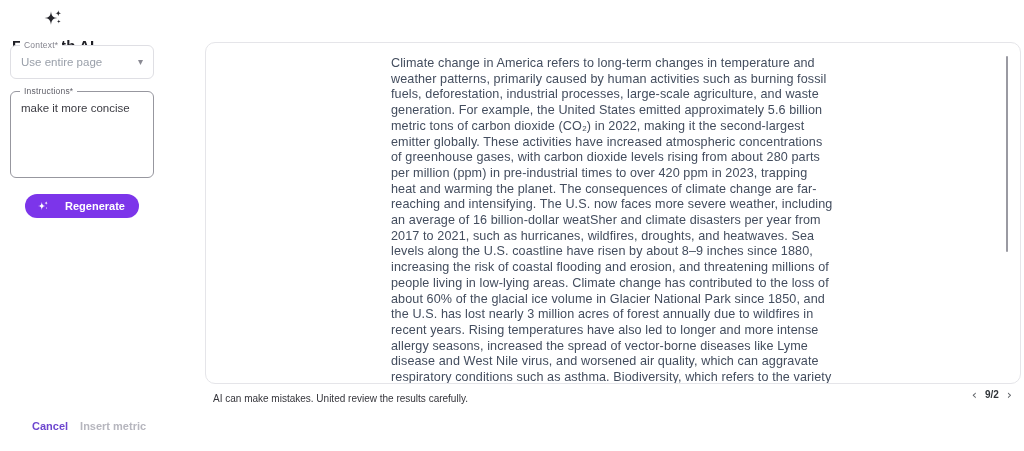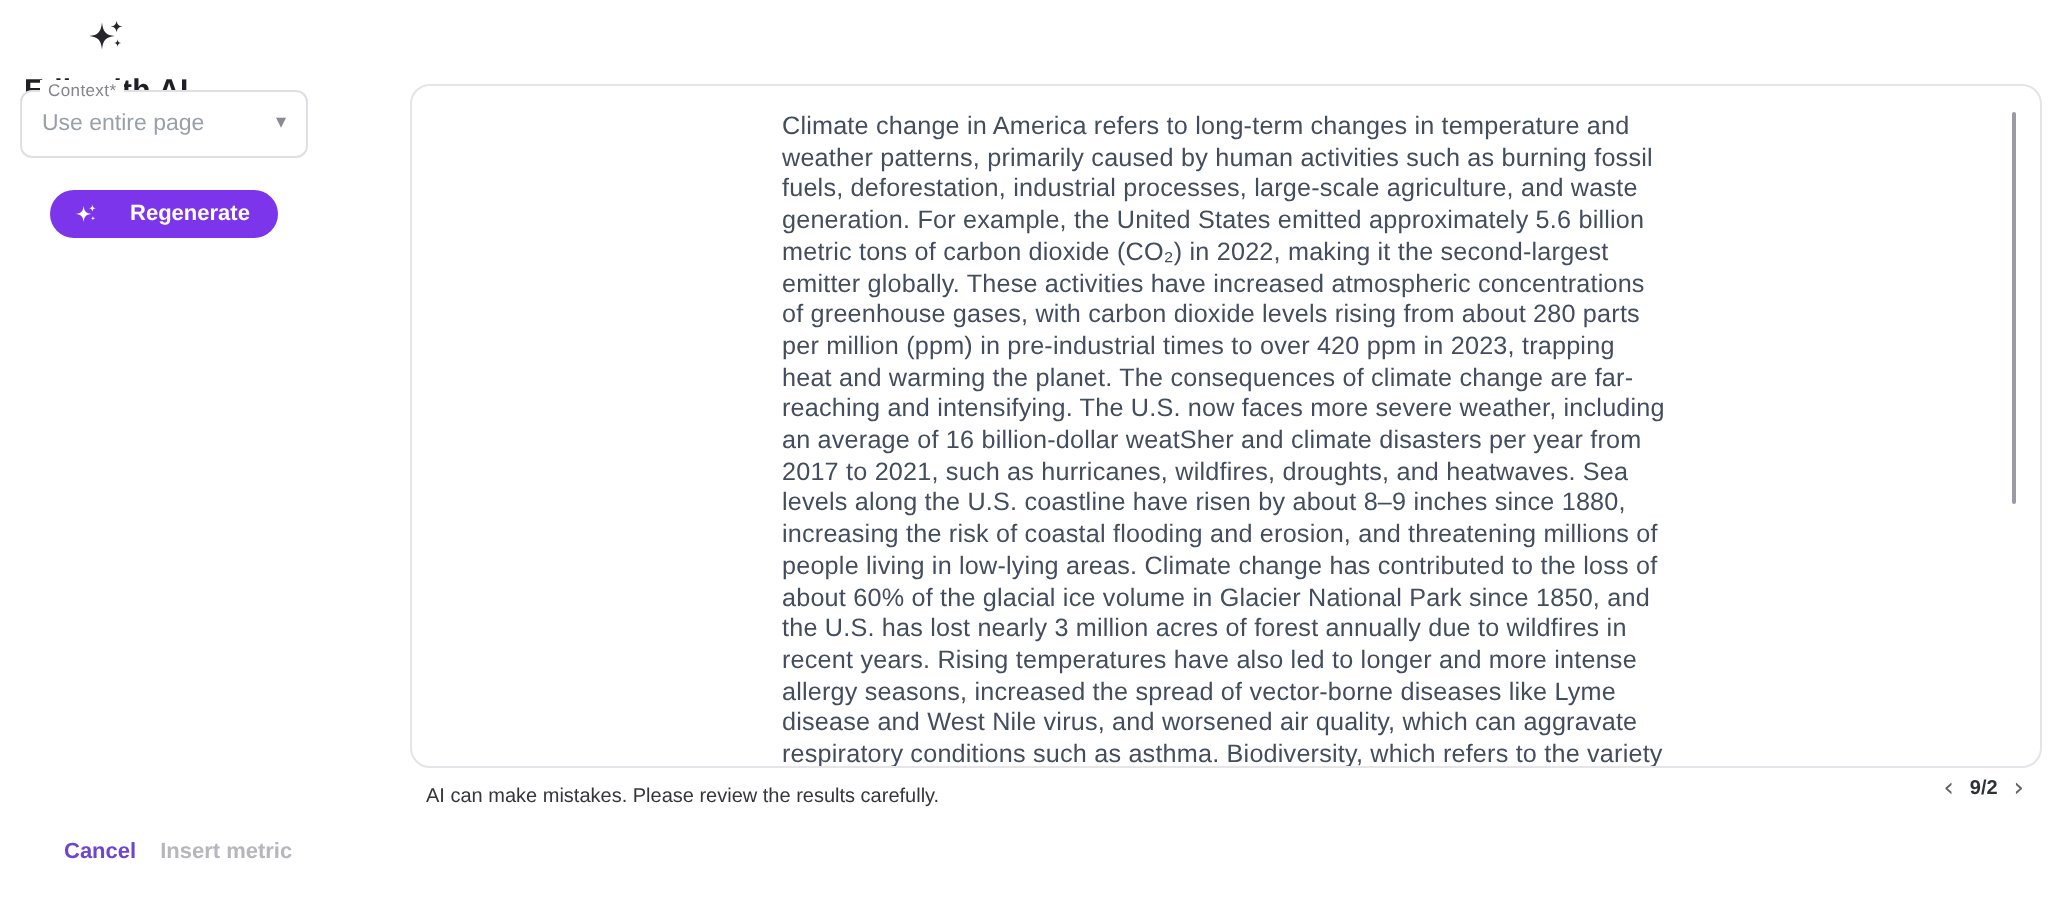--- a/index.html
+++ b/index.html
@@ -71,39 +71,43 @@
 </div>
 
 <div class="sidebar">
 
   <div class="field field-context">
     <span class="flabel">Context*</span>
     <span class="fvalue">Use entire page</span>
     <span class="caret">▾</span>
   </div>
 
+  <div class="field field-instructions">
+    <span class="flabel">Instructions*</span>
+    <div class="fvalue">make it more concise</div>
+  </div>
 
   <div class="regen-wrap">
     <button class="regen-btn">
       <svg viewBox="0 0 20 20" fill="#ffffff" aria-hidden="true">
         <path d="M8 3.2 C8.5 8 10 9.5 14.4 10 C10 10.5 8.5 12 8 16.8 C7.5 12 6 10.5 1.6 10 C6 9.5 7.5 8 8 3.2 Z"></path>
         <path d="M15.3 2.2 C15.55 4.2 16.3 4.95 18.3 5.2 C16.3 5.45 15.55 6.2 15.3 8.2 C15.05 6.2 14.3 5.45 12.3 5.2 C14.3 4.95 15.05 4.2 15.3 2.2 Z"></path>
         <path d="M15.8 11.6 C15.95 12.9 16.4 13.35 17.7 13.5 C16.4 13.65 15.95 14.1 15.8 15.4 C15.65 14.1 15.2 13.65 13.9 13.5 C15.2 13.35 15.65 12.9 15.8 11.6 Z"></path>
       </svg>
       <span>Regenerate</span>
     </button>
   </div>
 </div>
 
 <div class="panel">
   <div class="panel-text">Climate change in America refers to long-term changes in temperature and weather patterns, primarily caused by human activities such as burning fossil fuels, deforestation, industrial processes, large-scale agriculture, and waste generation. For example, the United States emitted approximately 5.6 billion metric tons of carbon dioxide (CO₂) in 2022, making it the second-largest emitter globally. These activities have increased atmospheric concentrations of greenhouse gases, with carbon dioxide levels rising from about 280 parts per million (ppm) in pre-industrial times to over 420 ppm in 2023, trapping heat and warming the planet. The consequences of climate change are far-reaching and intensifying. The U.S. now faces more severe weather, including an average of 16 billion-dollar weatSher and climate disasters per year from 2017 to 2021, such as hurricanes, wildfires, droughts, and heatwaves. Sea levels along the U.S. coastline have risen by about 8–9 inches since 1880, increasing the risk of coastal flooding and erosion, and threatening millions of people living in low-lying areas. Climate change has contributed to the loss of about 60% of the glacial ice volume in Glacier National Park since 1850, and the U.S. has lost nearly 3 million acres of forest annually due to wildfires in recent years. Rising temperatures have also led to longer and more intense allergy seasons, increased the spread of vector-borne diseases like Lyme disease and West Nile virus, and worsened air quality, which can aggravate respiratory conditions such as asthma. Biodiversity, which refers to the variety of living organisms on Earth—including over 400,000 plant species, 8.7 million animal</div>
   <div class="scroll-thumb"></div>
 </div>
 
-<div class="disclaimer">AI can make mistakes. Please review the results carefully.</div>
+<div class="disclaimer">AI can make mistakes. United review the results carefully.</div>
 
 <div class="pager">
   <span class="chev">‹</span>
   <span class="pnum">9/2</span>
   <span class="chev">›</span>
 </div>
 
 <div class="actions">
   <button class="btn-text btn-cancel">Cancel</button>
   <button class="btn-text btn-insert">Insert metric</button>

